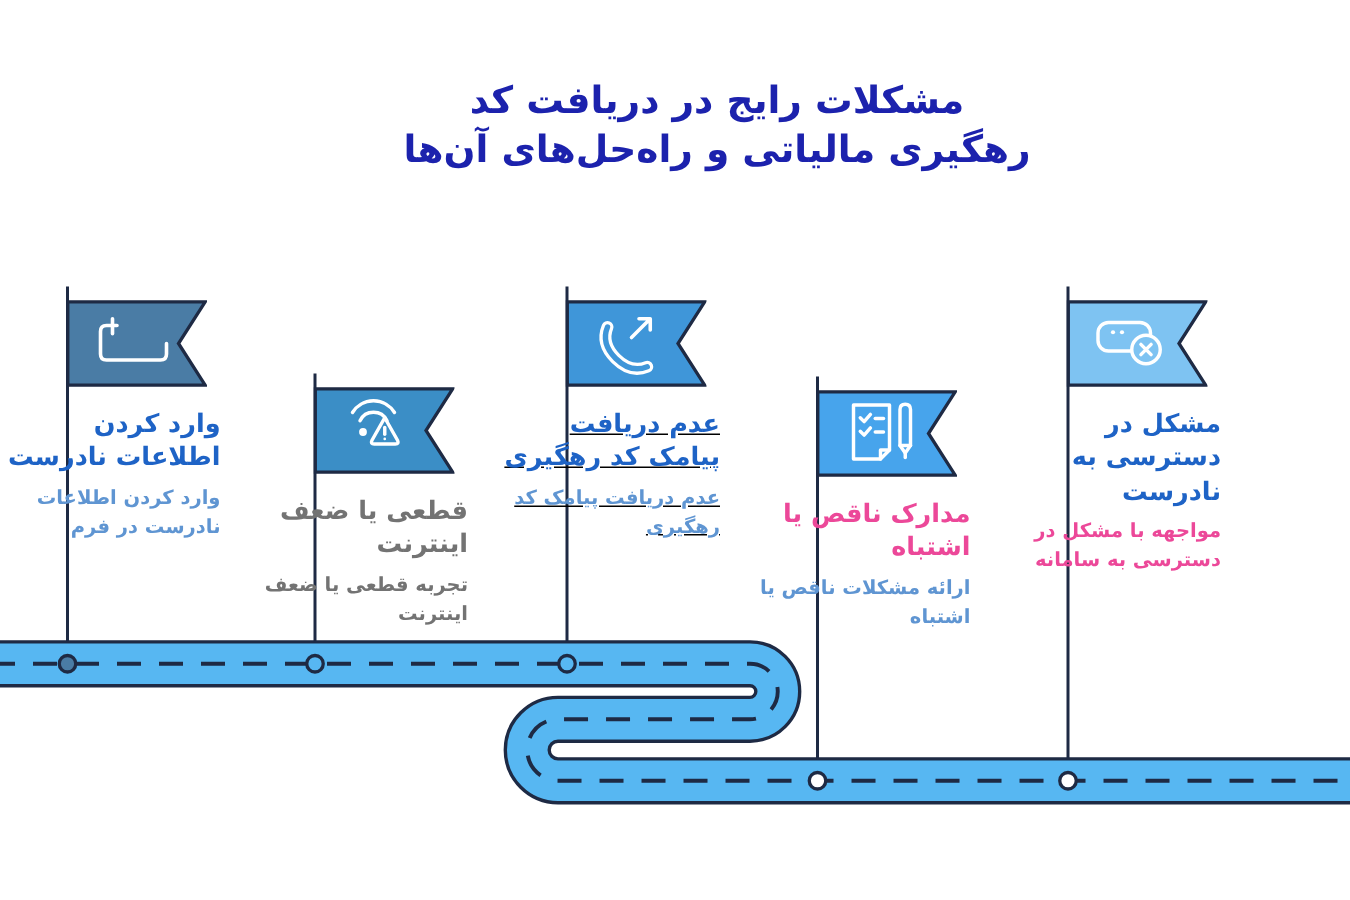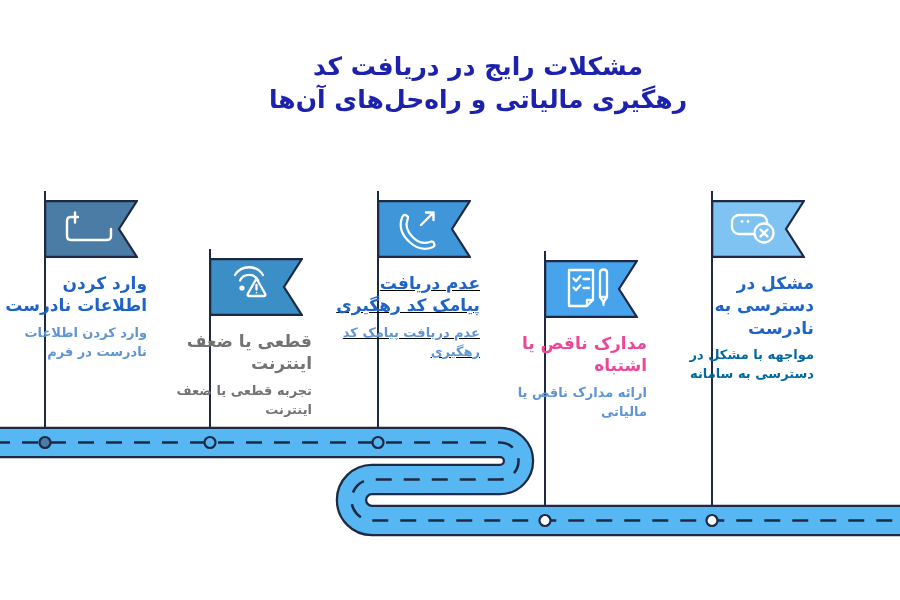--- a/index.html
+++ b/index.html
@@ -121,36 +121,36 @@
           <path d="M 29.5,27.5 l 2.6,2.6 l 4.2,-4.8"></path>
           <line x1="39.5" y1="28" x2="45" y2="28"></line>
           <path d="M 56,37 V 13 Q 56,9.5 59.5,9.5 Q 63,9.5 63,13 V 37 L 59.5,42 Z"></path>
           <line x1="56" y1="37" x2="63" y2="37"></line>
           <line x1="59.5" y1="42" x2="59.5" y2="45"></line>
         </g>
       </svg>
     </div>
     <div class="m-text" style="left:497px;top:332px;width:150px;">
       <p class="m-title" style="color: #ec4899;">مدارک ناقص یا اشتباه</p>
-      <p class="m-sub" style="color: rgb(95, 149, 210);">ارائه مدارک ناقص یا مالیاتی</p>
+      <p class="m-sub" style="color: rgb(95, 149, 210);">ارائه مشکلات ناقص یا اشتباه</p>
     </div>
   </div>
 
   <div class="milestone">
     <div class="flag" style="left:711px;top:200px;">
       <svg width="94" height="58" viewBox="0 0 94 58">
         <path d="M1.2,1.2 H92.8 L75,29 L92.8,56.8 H1.2 Z" stroke="#1E2A44" stroke-width="2.2" fill="#7EC3F2"></path>
         <g fill="none" stroke="#ffffff" stroke-width="2.3" stroke-linecap="round" stroke-linejoin="round">
           <rect x="21" y="15" width="35" height="19" rx="7"></rect>
           <circle cx="31" cy="21.5" r="1.4" fill="#ffffff" stroke="none"></circle>
           <circle cx="37" cy="21.5" r="1.4" fill="#ffffff" stroke="none"></circle>
           <circle cx="53" cy="33" r="9.5" fill="#7EC3F2"></circle>
           <path d="M 49.6,29.6 L 56.4,36.4 M 56.4,29.6 L 49.6,36.4"></path>
         </g>
       </svg>
     </div>
     <div class="m-text" style="left:664px;top:272px;width:150px;">
       <p class="m-title" style="max-width: 112px; margin-left: auto; color: rgb(30, 99, 198);">مشکل در دسترسی به نادرست</p>
-      <p class="m-sub" style="color: #0369a1;">مواجهه با مشکل در دسترسی به سامانه</p>
+      <p class="m-sub" style="color: #ec4899;">مواجهه با مشکل در دسترسی به سامانه</p>
     </div>
   </div>
 
 </div>
 
 </body></html>

